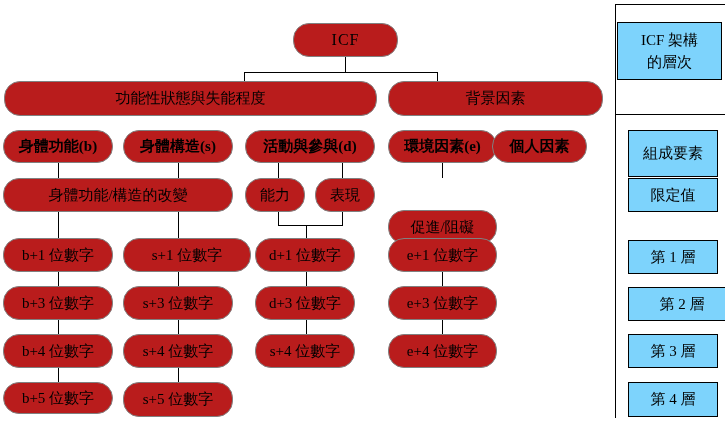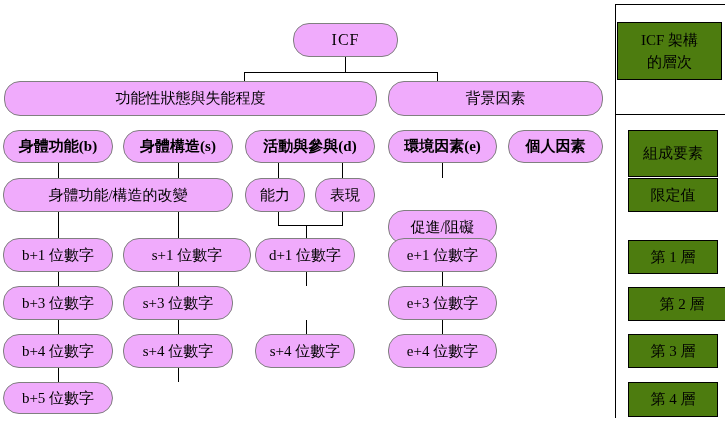--- a/index.html
+++ b/index.html
@@ -2,28 +2,28 @@
 <html><head>
 <meta charset="utf-8">
 <style>
   html,body{margin:0;padding:0;background:#fff;}
   .stage{
     position:relative;width:725px;height:440px;background:#ffffff;
     font-family:"Liberation Serif","DejaVu Serif",serif;color:#000;
     overflow:hidden;
   }
   .rbox{
-    position:absolute;box-sizing:border-box;background:#f0abfc;
+    position:absolute;box-sizing:border-box;background:#b91c1c;
     border:1.5px solid #808080;border-radius:16px;
     display:flex;align-items:center;justify-content:center;
     font-size:15px;text-align:center;white-space:nowrap;line-height:1;font-family:Liberation Serif, serif;
   }
   .rbox.bold{font-weight:bold;font-size:15px;}
   .sbox{
-    position:absolute;box-sizing:border-box;background:#4d7c0f;
+    position:absolute;box-sizing:border-box;background:#7dd3fc;
     border:1px solid #000;
     display:flex;align-items:center;justify-content:center;
     font-size:15px;text-align:center;white-space:nowrap;line-height:1;
   }
   .sbox.header{flex-direction:column;line-height:22px;}
   .vl{position:absolute;width:1px;background:#000;}
   .hl{position:absolute;height:1px;background:#000;}
   .icf-root{font-size:16px;letter-spacing:1px;}
 </style>
 </head>
@@ -67,37 +67,39 @@
 
   <div class="rbox icf-root" style="left:293px;top:23px;width:105px;height:34px;">ICF</div>
 
   <div class="rbox" style="left:4px;top:81px;width:373px;height:35px;">功能性狀態與失能程度</div>
   <div class="rbox" style="left:388px;top:81px;width:215px;height:35px;">背景因素</div>
 
   <div class="rbox bold" style="left:3px;top:130px;width:110px;height:33px;">身體功能(b)</div>
   <div class="rbox bold" style="left:123px;top:130px;width:110px;height:33px;">身體構造(s)</div>
   <div class="rbox bold" style="left:245px;top:130px;width:130px;height:33px;">活動與參與(d)</div>
   <div class="rbox bold" style="left:388px;top:130px;width:109px;height:33px;">環境因素(e)</div>
-  <div class="rbox bold" style="left:508px;top:130px;width:95px;height:33px;">個人因素</div>
+  <div class="rbox bold" style="left:492px;top:130px;width:95px;height:33px;">個人因素</div>
 
   <div class="rbox" style="left:3px;top:178px;width:230px;height:34px;">身體功能/構造的改變</div>
   <div class="rbox" style="left:245px;top:178px;width:60px;height:34px;">能力</div>
   <div class="rbox" style="left:315px;top:178px;width:60px;height:34px;">表現</div>
   <div class="rbox" style="left:388px;top:178px;width:109px;height:34px;margin-top:32px;">促進/阻礙</div>
 
   <div class="rbox" style="left:3px;top:238px;width:110px;height:34px;">b+1 位數字</div>
   <div class="rbox" style="left:3px;top:286px;width:110px;height:34px;">b+3 位數字</div>
   <div class="rbox" style="left:3px;top:334px;width:110px;height:34px;">b+4 位數字</div>
   <div class="rbox" style="left:3px;top:382px;width:110px;height:32px;">b+5 位數字</div>
 
   <div class="rbox" style="left:123px;top:238px;width:128px;height:34px;">s+1 位數字</div>
   <div class="rbox" style="left:123px;top:286px;width:110px;height:34px;">s+3 位數字</div>
   <div class="rbox" style="left:123px;top:334px;width:110px;height:34px;">s+4 位數字</div>
+  <div class="rbox" style="left:123px;top:382px;width:110px;height:35px;">s+5 位數字</div>
 
   <div class="rbox" style="left:255px;top:238px;width:100px;height:34px;">d+1 位數字</div>
+  <div class="rbox" style="left:255px;top:286px;width:100px;height:34px;">d+3 位數字</div>
   <div class="rbox" style="left:255px;top:334px;width:100px;height:34px;">s+4 位數字</div>
 
   <div class="rbox" style="left:388px;top:238px;width:109px;height:34px;">e+1 位數字</div>
   <div class="rbox" style="left:388px;top:286px;width:109px;height:34px;">e+3 位數字</div>
   <div class="rbox" style="left:388px;top:334px;width:109px;height:34px;">e+4 位數字</div>
 
   <div class="sbox header" style="left:617px;top:22px;width:105px;height:58px;">
     <span>ICF 架構</span>
     <span>的層次</span>
   </div>

